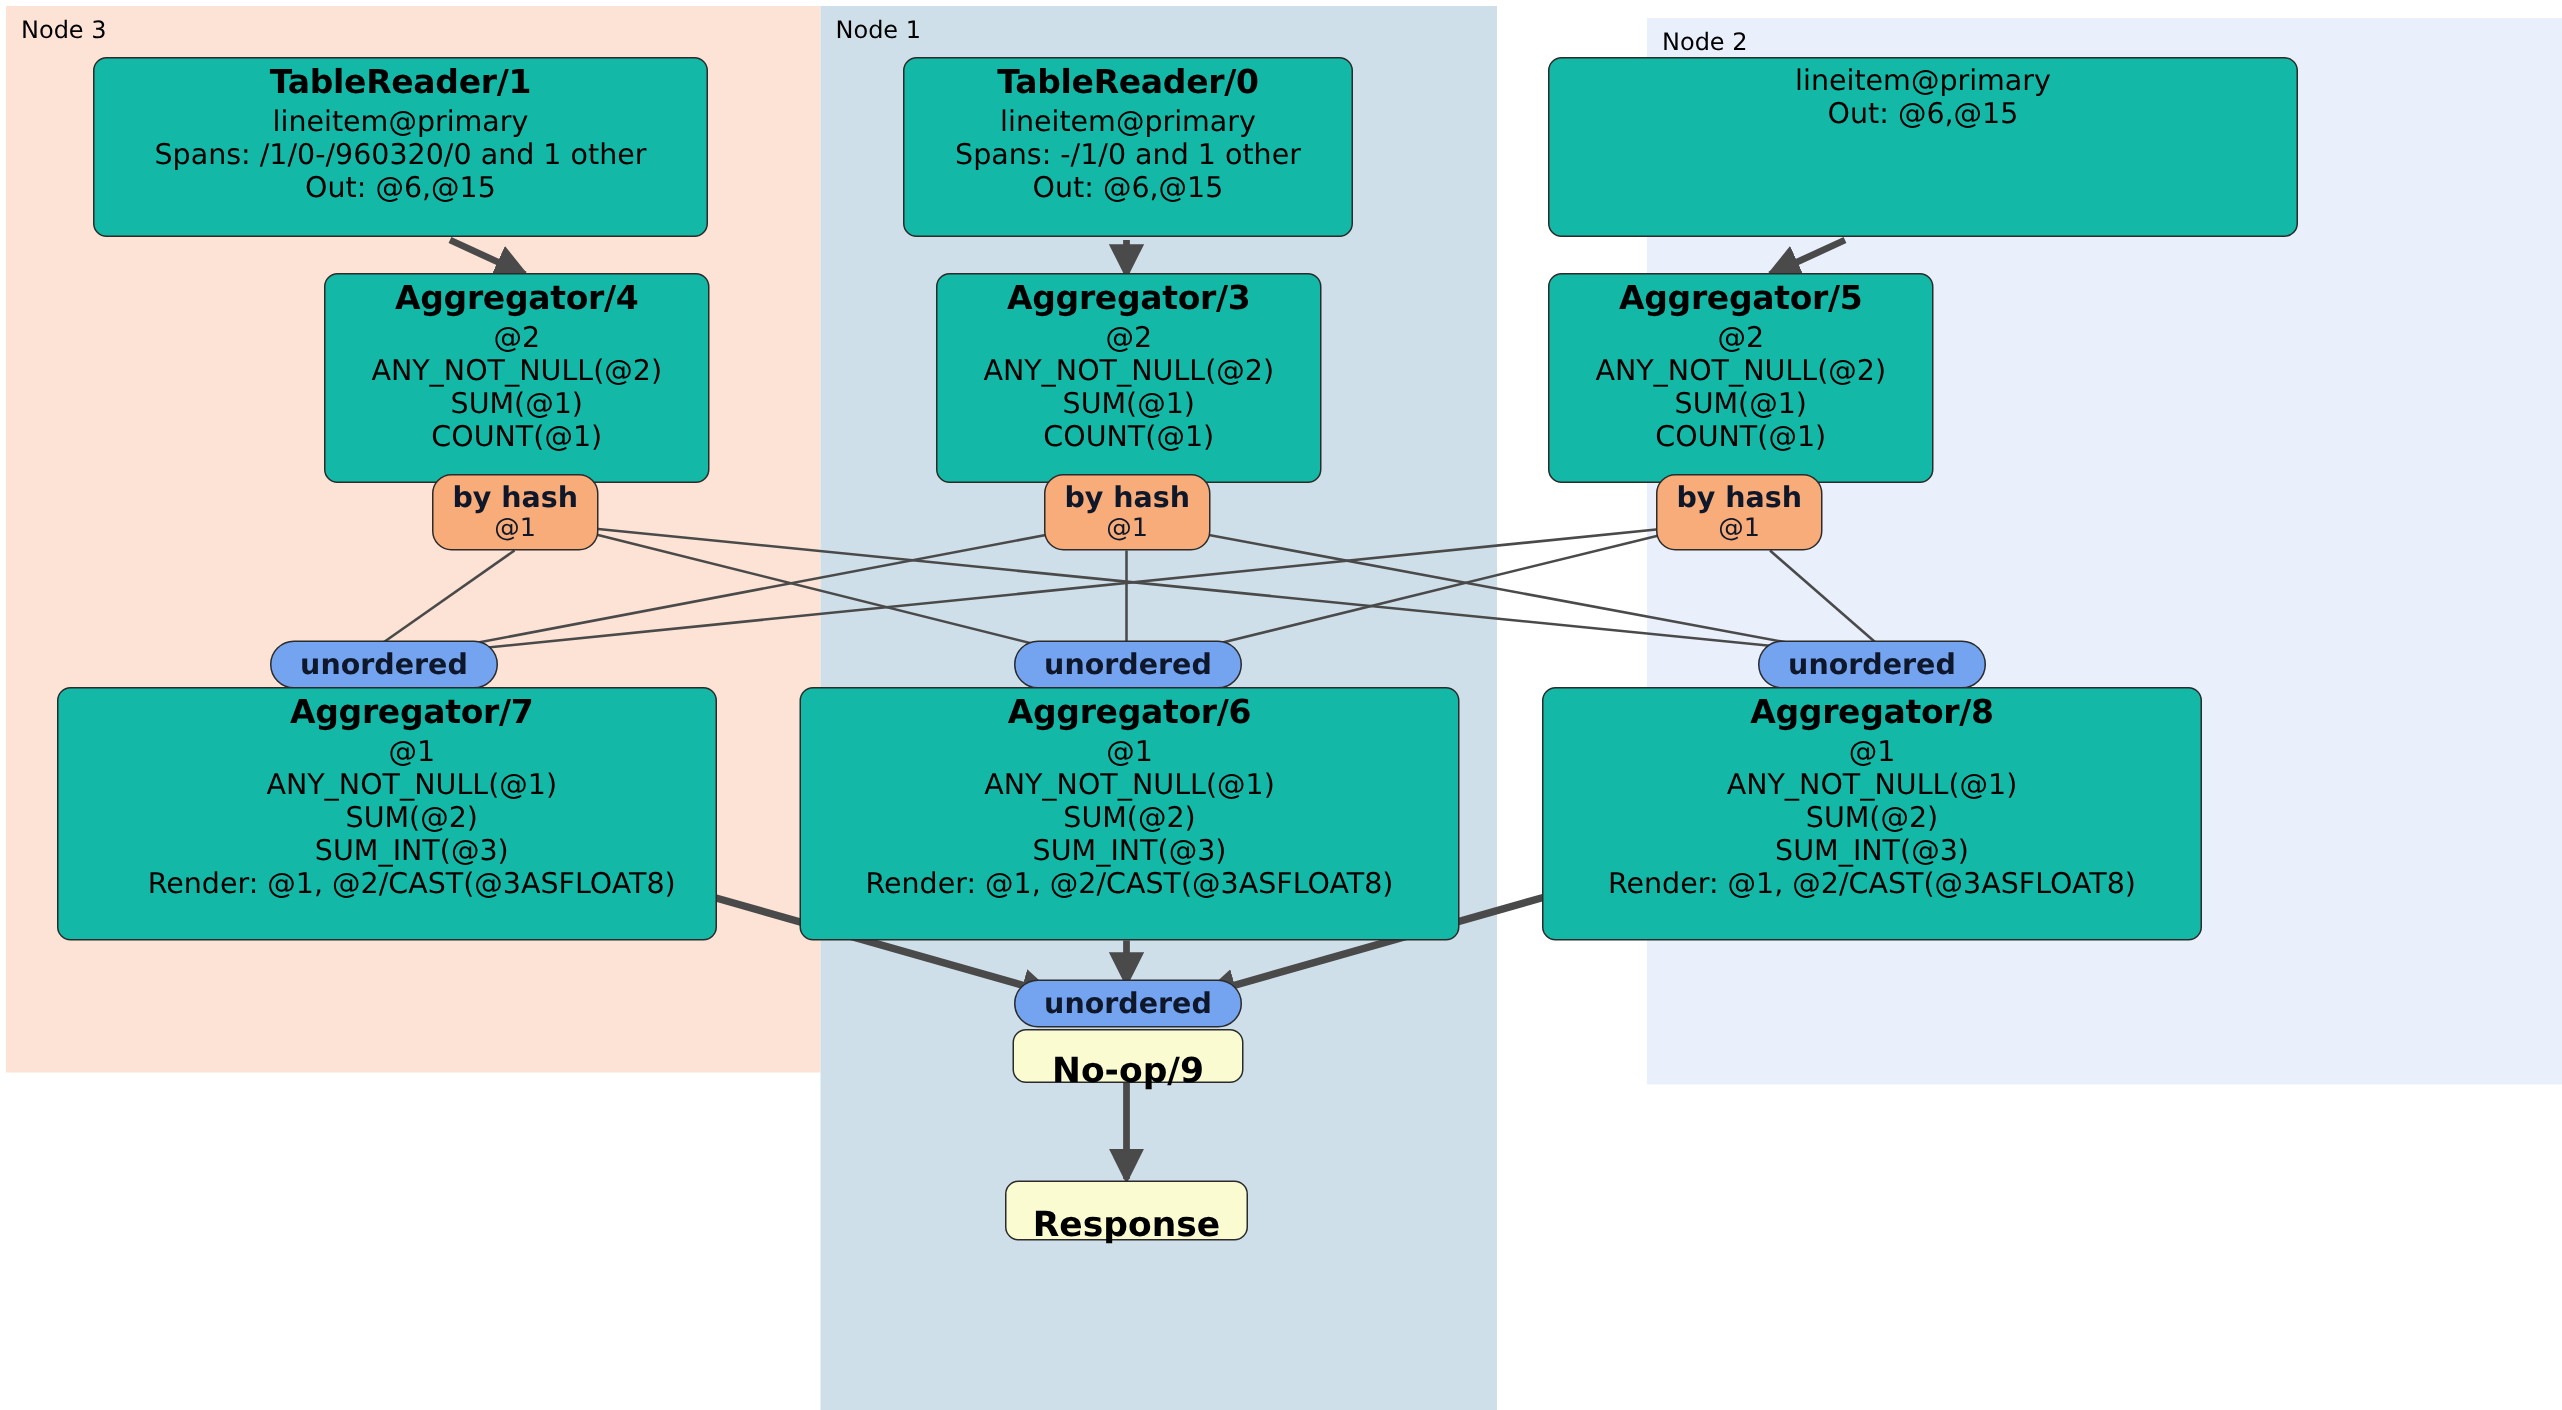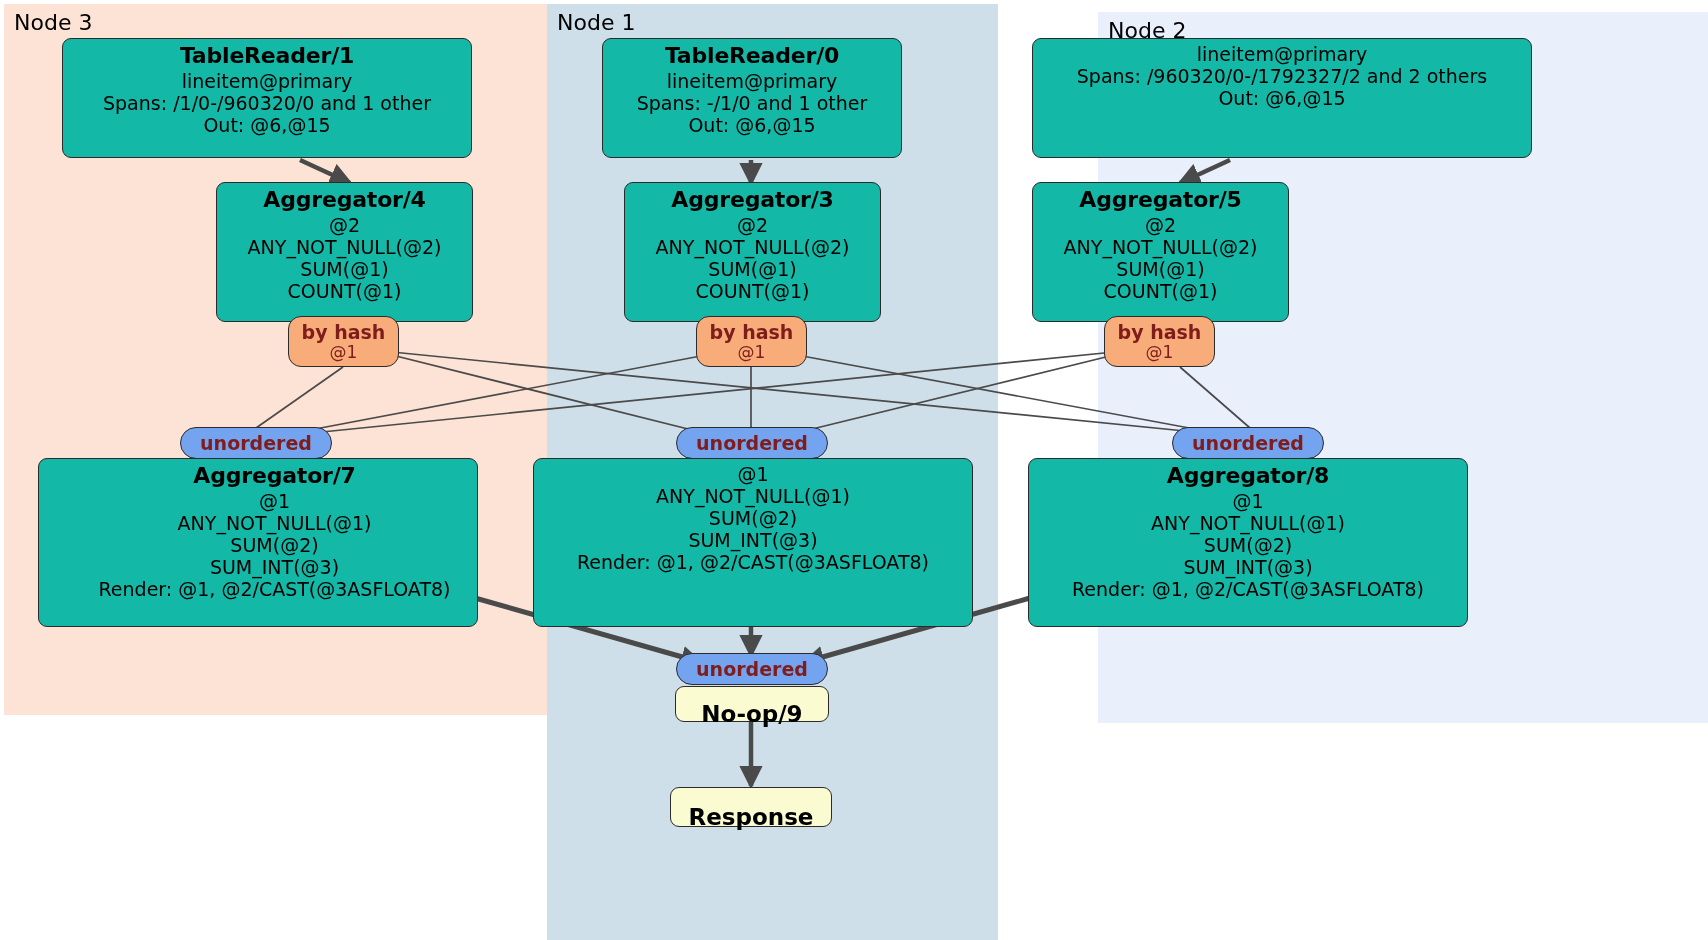--- a/index.html
+++ b/index.html
@@ -16,21 +16,21 @@
     overflow: hidden;
   }
   .node-panel {
     position: absolute;
     box-sizing: border-box;
   }
   .node-panel-label {
     position: absolute;
     left: 10px;
     top: 6px;
-    font-size: 22px;
+    font-size: 16px;
     color: #000;
     font-family: "DejaVu Sans", sans-serif;
     white-space: nowrap;
   }
   #edges {
     position: absolute;
     left: 0;
     top: 0;
     width: 1708px;
     height: 940px;
@@ -57,21 +57,21 @@
   .proc-line {
     display: block;
     font-size: 19px;
     white-space: nowrap;
   }
   .pill {
     position: absolute;
     box-sizing: border-box;
     border: 1.6px solid #2b2b2b;
     text-align: center;
-    color: #7f1d1d;
+    color: #0f172a;
     line-height: 1.08;
   }
   .pill-hash {
     background: #f8ac79;
     border-radius: 13px;
     padding-top: 5px;
   }
   .pill-unordered {
     background: #74a3f0;
     border-radius: 16px;
@@ -167,21 +167,20 @@
 
   <div class="proc-box" style="left:602px; top:38px; width:300px; height:120px;">
     <span class="proc-title">TableReader/0</span>
     <span class="proc-line">lineitem@primary</span>
     <span class="proc-line">Spans: -/1/0 and 1 other</span>
     <span class="proc-line">Out: @6,@15</span>
   </div>
 
   <div class="proc-box" style="left:1032px; top:38px; width:500px; height:120px;">
     <span class="proc-line">lineitem@primary</span>
-    <span class="proc-line">Spans: /960320/0-/1792327/2 and 2 others</span>
     <span class="proc-line">Out: @6,@15</span>
   </div>
 
   <div class="proc-box" style="left:216px; top:182px; width:257px; height:140px;">
     <span class="proc-title">Aggregator/4</span>
     <span class="proc-line">@2</span>
     <span class="proc-line">ANY_NOT_NULL(@2)</span>
     <span class="proc-line">SUM(@1)</span>
     <span class="proc-line">COUNT(@1)</span>
   </div>
@@ -232,20 +231,21 @@
   <div class="proc-box" style="left:38px; top:458px; width:440px; height:169px;padding-left:41px;">
     <span class="proc-title">Aggregator/7</span>
     <span class="proc-line">@1</span>
     <span class="proc-line">ANY_NOT_NULL(@1)</span>
     <span class="proc-line">SUM(@2)</span>
     <span class="proc-line">SUM_INT(@3)</span>
     <span class="proc-line">Render: @1, @2/CAST(@3ASFLOAT8)</span>
   </div>
 
   <div class="proc-box" style="left:533px; top:458px; width:440px; height:169px;">
+    <span class="proc-title">Aggregator/6</span>
     <span class="proc-line">@1</span>
     <span class="proc-line">ANY_NOT_NULL(@1)</span>
     <span class="proc-line">SUM(@2)</span>
     <span class="proc-line">SUM_INT(@3)</span>
     <span class="proc-line">Render: @1, @2/CAST(@3ASFLOAT8)</span>
   </div>
 
   <div class="proc-box" style="left:1028px; top:458px; width:440px; height:169px;">
     <span class="proc-title">Aggregator/8</span>
     <span class="proc-line">@1</span>

